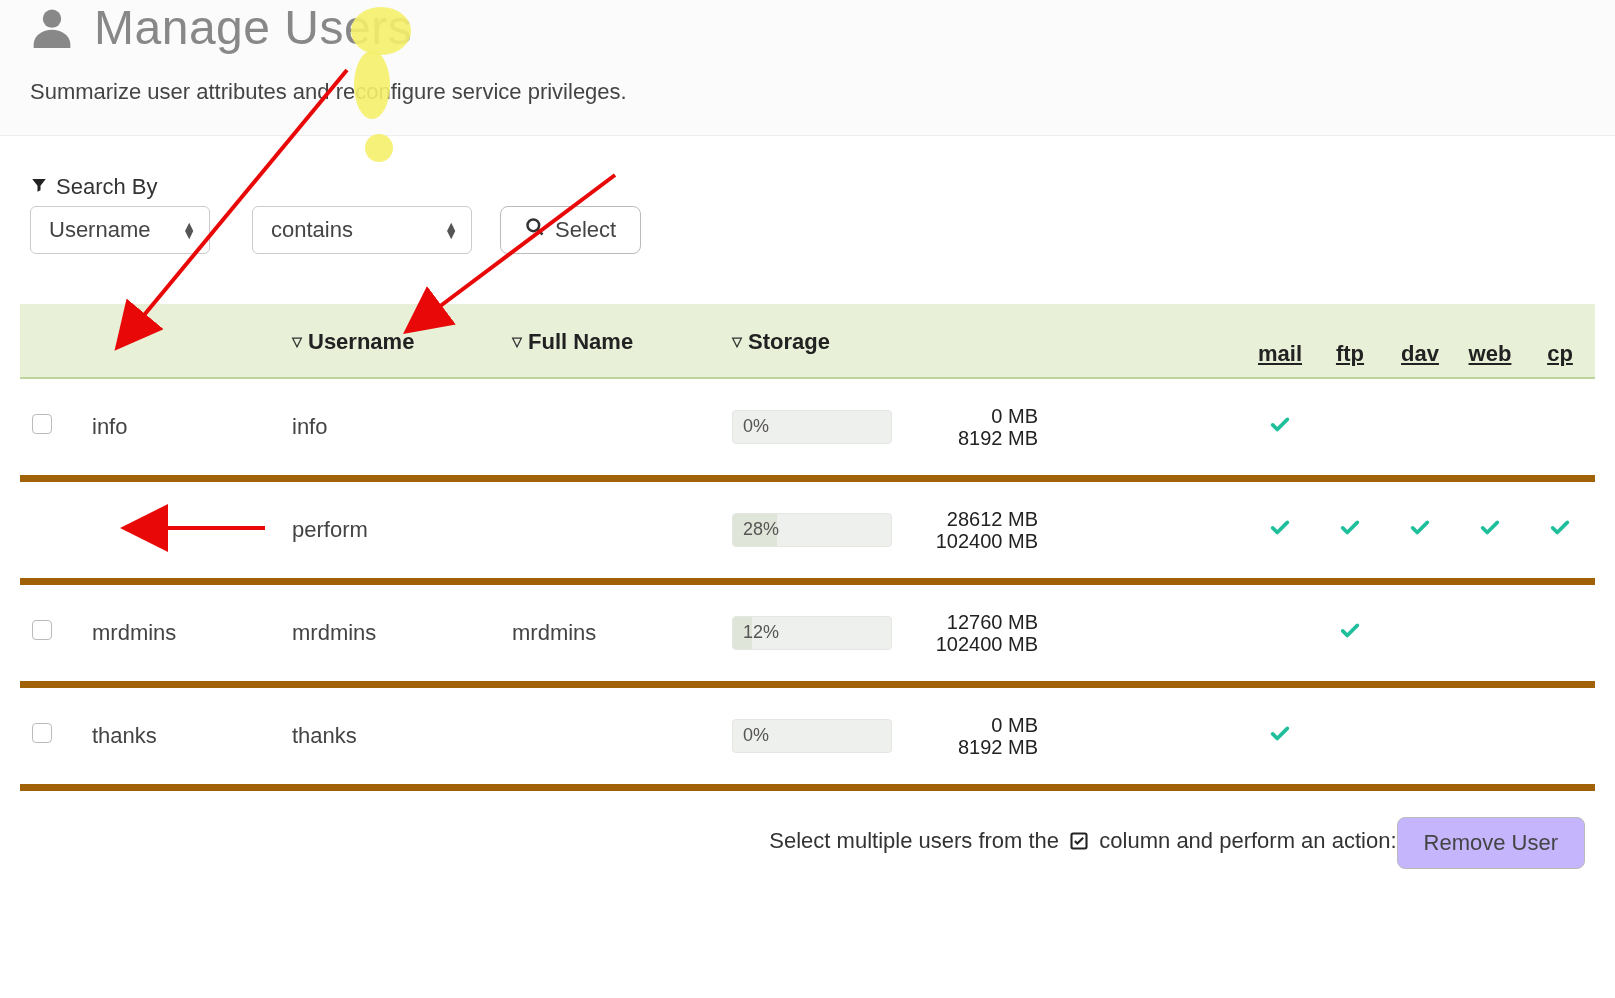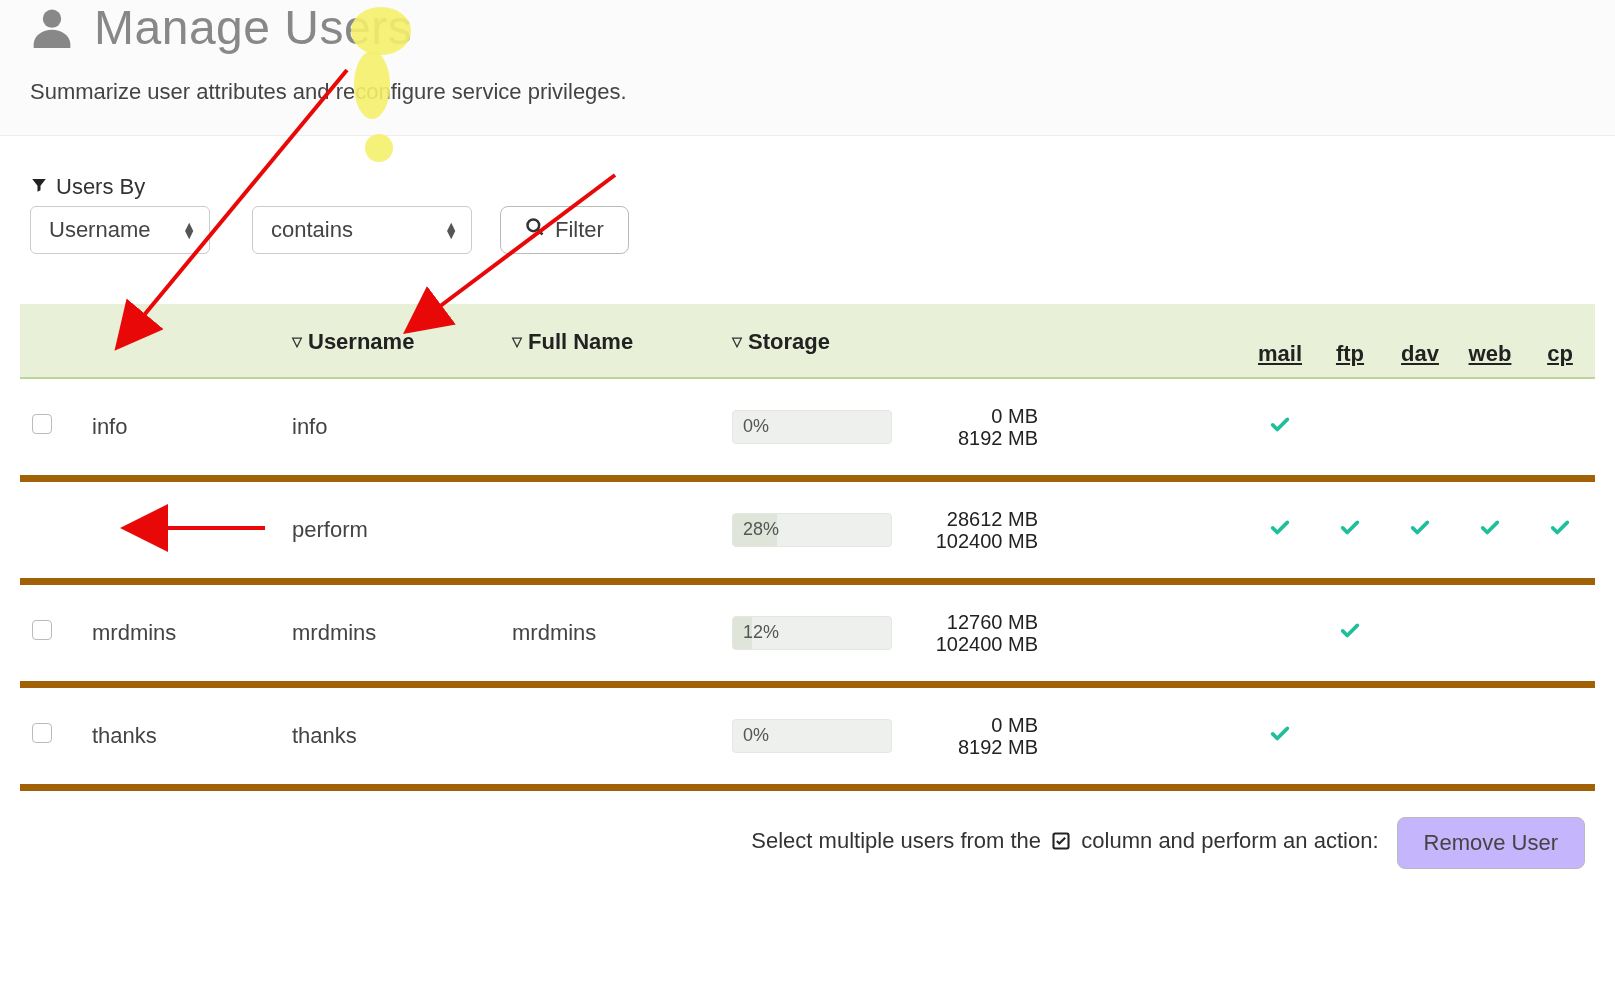--- a/index.html
+++ b/index.html
@@ -44,21 +44,21 @@
   table.users tbody td { padding:26px 12px; font-size:22px; color:#444; vertical-align:middle; }
   table.users tbody tr { border-bottom:7px solid #a16207; }
   .chk { width:20px; height:20px; border:1px solid #bbb; border-radius:4px; background:#fff; cursor:pointer; display:inline-block;}
   .progress { width:160px; height:34px; background:#eef0ed; border:1px solid #e4e6e2; border-radius:4px; position:relative; overflow:hidden;}
   .progress .fill { position:absolute; left:0; top:0; bottom:0; background:#e0e5d9; }
   .progress .pct { position:absolute; left:10px; top:0; bottom:0; display:flex; align-items:center; font-size:18px; color:#555;}
   .storage-cell { display:flex; align-items:center; gap:26px; }
   .storage-nums { text-align:right; color:#222; font-size:20px; line-height:22px; white-space:nowrap; min-width:120px;}
   .check-yes { color:#1fbf9c; font-size:22px; text-align:center; }
   td.svc { text-align:center; width:70px;}
-  .footer-bar { display:flex; justify-content:flex-end; align-items:center; gap:18px; padding:26px 30px; font-size:22px; color:#333;}
+  .footer-bar { display:flex; justify-content:flex-end; align-items:center; padding:26px 30px; font-size:22px; color:#333;}
   .remove-btn { border:1px solid #bbb; border-radius:8px; background:#c4b5fd; font-size:22px; color:#444; padding:12px 26px; cursor:pointer;}
   .chk-inline { display:inline-block; vertical-align:-3px; margin:0 4px;}
   
   .anno { position:absolute; left:0; top:0; pointer-events:none; }
 </style>
 </head>
 <body>
 
 <div class="header-area" style="position:relative;">
   <div class="page-title-row">
@@ -74,21 +74,21 @@
 </div>
 
 <div class="filter-bar">
   <div class="filter-group">
     <div class="filter-label">
       <span>
         <svg width="18" height="18" viewBox="0 0 24 24" fill="#222">
             <path d="M3 4h18l-7 9v6l-4 2v-8z"></path>
           </svg>
       </span>
-      <span>Users By</span>
+      <span>Search By</span>
     </div>
     <div style="display:flex; gap:20px;">
       <div class="select-box">
         <div class="fake-select">Username</div>
         <div class="sort-arrows">▲<br>▼</div>
       </div>
       <div class="select-box wide">
         <div class="fake-select">contains</div>
         <div class="sort-arrows">▲<br>▼</div>
       </div>
@@ -98,21 +98,21 @@
 
   <div class="filter-group" style="padding-bottom:0;">
     <div style="height:30px;"></div>
     <button class="search-btn">
       <span>
         <svg width="20" height="20" viewBox="0 0 24 24" fill="none" stroke="#333" stroke-width="3">
             <circle cx="10" cy="10" r="7"></circle>
             <line x1="21" y1="21" x2="15" y2="15"></line>
           </svg>
       </span>
-      <span>Filter</span>
+      <span>Select</span>
     </button>
   </div>
 </div>
 
 <table class="users">
   <thead>
     <tr>
       <th style="width:60px;"></th>
       <th style="width:200px;"></th>
       <th style="width:220px;">

